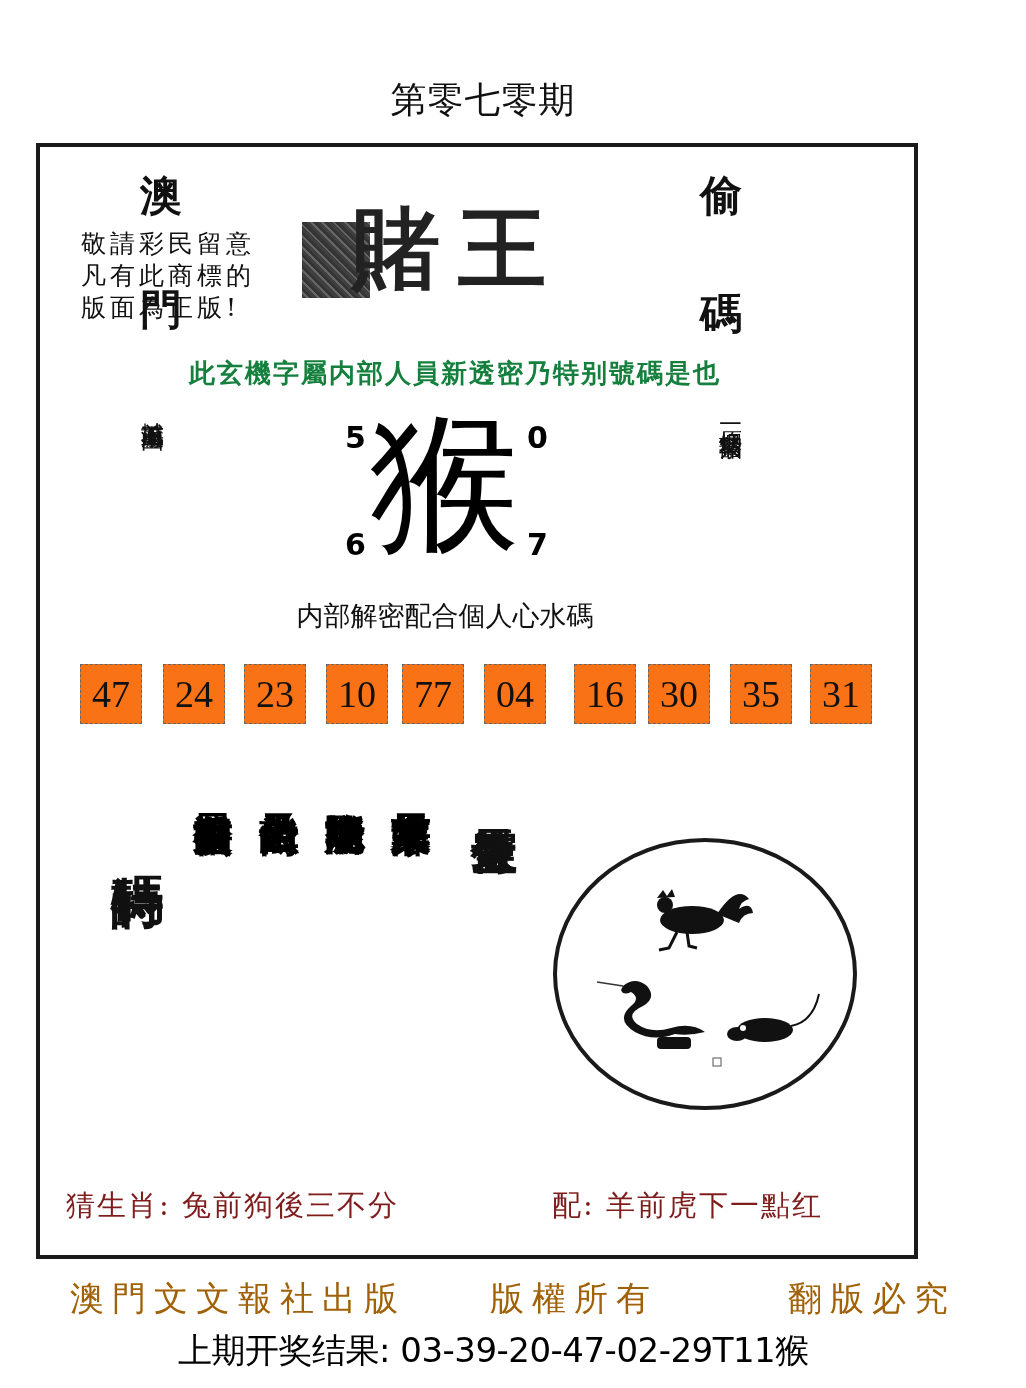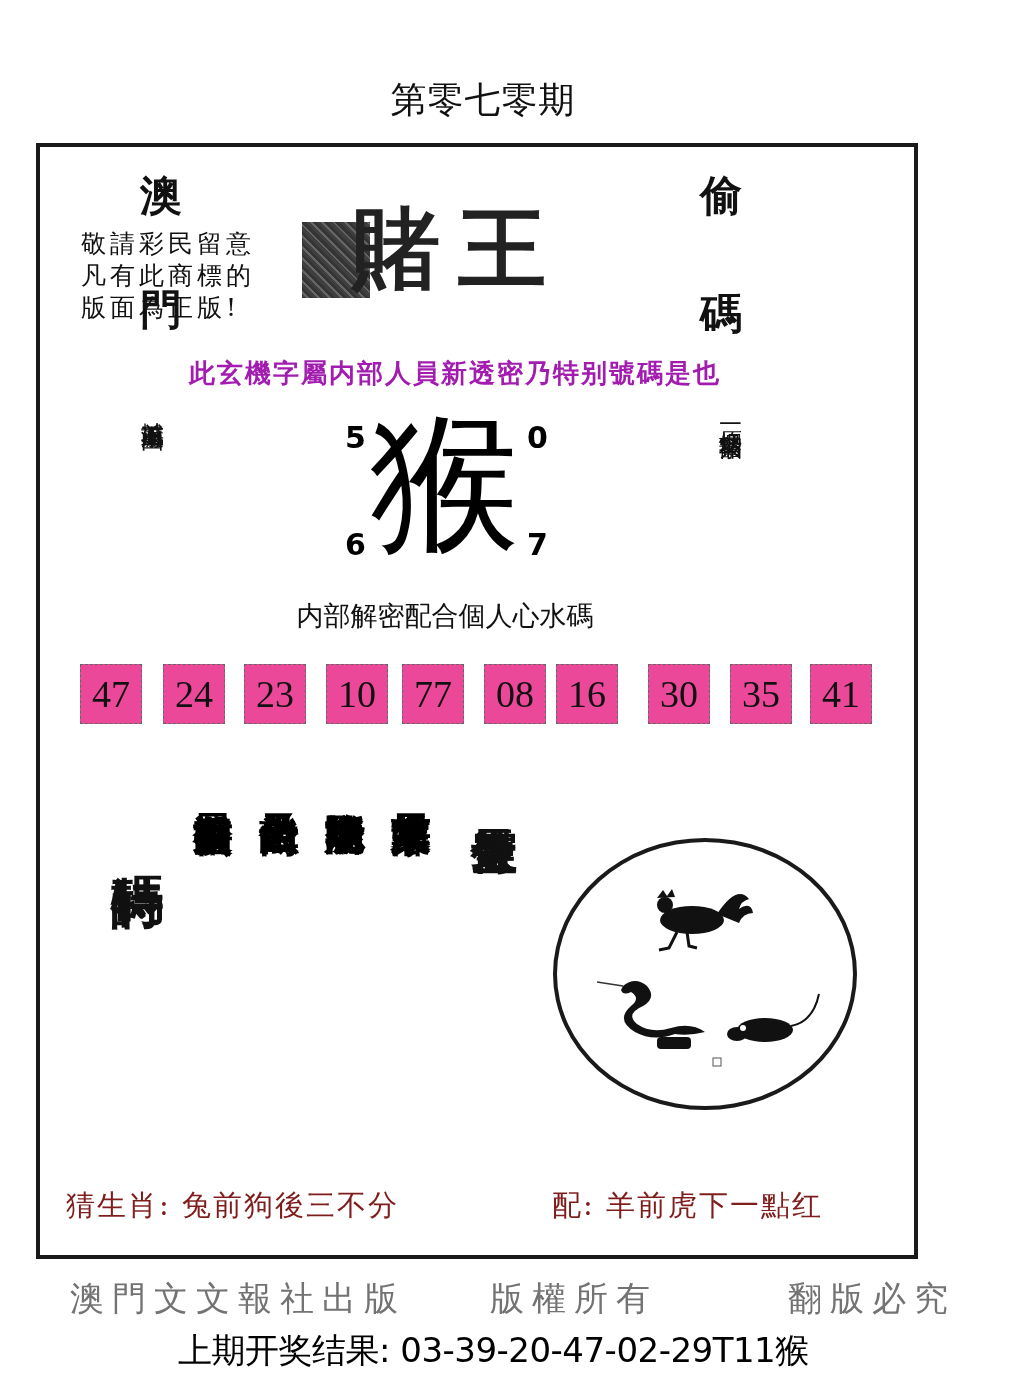--- a/index.html
+++ b/index.html
@@ -29,21 +29,21 @@
     background: repeating-linear-gradient(45deg,#2a2a2a 0 3px,#555 3px 5px,#1e1e1e 5px 8px);
     opacity: 0.9;
   }
   .calli { font-family: "DejaVu Serif", serif; font-weight: bold; }
   .notice {
     left: 60px; top: 228px; font-size: 25px; line-height: 32px; color: #111;
   }
   .notice div { letter-spacing: 4px; margin-left: 21px; }
   .tagline {
     left: 120px; top: 356px; width: 670px; text-align: center;
-    font-size: 26px; font-weight: bold; letter-spacing: 2px; color: #a21caf;
+    font-size: 26px; font-weight: bold; letter-spacing: 2px; color: #15803d;
   }
   .side-text { font-size: 23px; line-height: 26px; color: #111; letter-spacing: 1px; }
   .big-char {
     left: 355px; top: 398px; width: 180px; text-align: center;
     font-size: 150px; line-height: 170px; color: #000;
     font-family: "DejaVu Serif", serif;
   }
   .corner-num {
     font-family: "DejaVu Sans", "Liberation Sans", sans-serif;
     font-weight: bold; font-size: 30px; color: #000;
@@ -54,37 +54,37 @@
     font-size: 27px; color: #111;
   }
   .numbers {
     left: 80px; top: 664px; width: 800px; height: 62px;
   }
   .num-box {
     position: absolute; top: 0; width: 62px; height: 60px;
     border: 1.5px dashed #666; box-sizing: border-box;
     display: flex; align-items: center; justify-content: center;
     font-family: "Liberation Serif", "DejaVu Serif", serif;
-    font-size: 38px; color: #111; background: #ec4899;
+    font-size: 38px; color: #111; background: #f97316;
   }
   .poem-title { font-size: 52px; font-weight: bold; line-height: 68px; color: #111; }
   .poem-col {
     font-family: "DejaVu Sans", "Liberation Sans", sans-serif;
     font-weight: bold; font-size: 40px; line-height: 42.5px; color: #000;
   }
   .best { font-size: 46px; font-weight: bold; line-height: 66px; color: #111; }
   .circle {
     left: 553px; top: 838px; width: 296px; height: 264px;
     border: 4px solid #1a1a1a; border-radius: 50%; background: #fff;
   }
   .guess-line {
     top: 1186px; font-size: 29px; color: #7f1d1d; letter-spacing: 2px;
   }
   .footer-pub {
-    top: 1276px; font-size: 34px; color: #737373; letter-spacing: 8px;
+    top: 1276px; font-size: 34px; color: #a16207; letter-spacing: 8px;
   }
   .last-result {
     left: 178px; top: 1328px;
     font-family: "DejaVu Sans", "Liberation Sans", sans-serif;
     font-size: 34px; color: #000; letter-spacing: -0.5px;
   }
 </style>
 </head>
 <body>
 
@@ -119,25 +119,25 @@
 <div class="abs big-char">猴</div>
 
 <div class="abs subtitle">内部解密配合個人心水碼</div>
 
 <div class="abs numbers">
   <div class="num-box" style="left:0px;">47</div>
   <div class="num-box" style="left:83px;">24</div>
   <div class="num-box" style="left:164px;">23</div>
   <div class="num-box" style="left:246px;">10</div>
   <div class="num-box" style="left:322px;">77</div>
-  <div class="num-box" style="left:404px;">08</div>
-  <div class="num-box" style="left:476px;text-align:right;">16</div>
+  <div class="num-box" style="left:404px;">04</div>
+  <div class="num-box" style="left:494px;text-align:right;">16</div>
   <div class="num-box" style="left:568px;">30</div>
   <div class="num-box" style="left:650px;">35</div>
-  <div class="num-box" style="left:730px;">41</div>
+  <div class="num-box" style="left:730px;">31</div>
 </div>
 
 <div class="abs vert poem-title" style="left:104px;top:834px;">特碼詩</div>
 
 <div class="abs vert poem-col" style="left:192px;top:782px;">玄公返采日夜间</div>
 <div class="abs vert poem-col" style="left:258px;top:782px;">大圣公门自献士</div>
 <div class="abs vert poem-col" style="left:324px;top:782px;">今嫌功旧能斯隐</div>
 <div class="abs vert poem-col" style="left:390px;top:782px;">天中家娱等莫辞</div>
 
 <div class="abs vert best calli" style="left:462px;top:792px;">最佳靈生肖</div>

